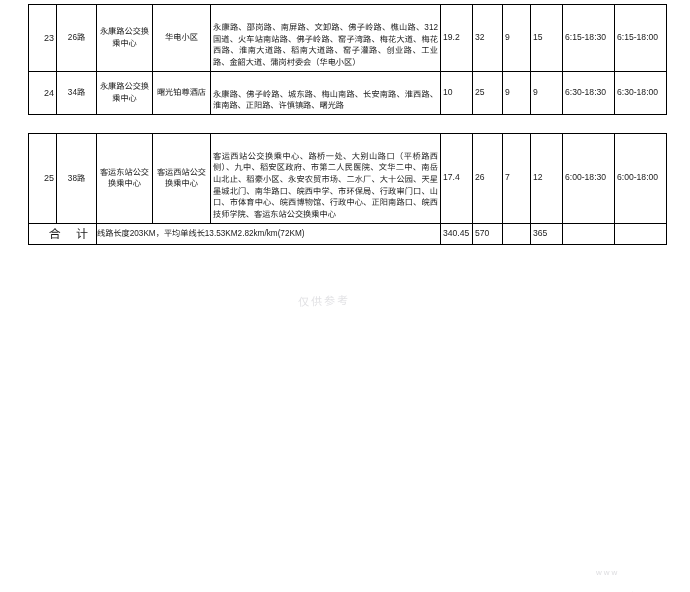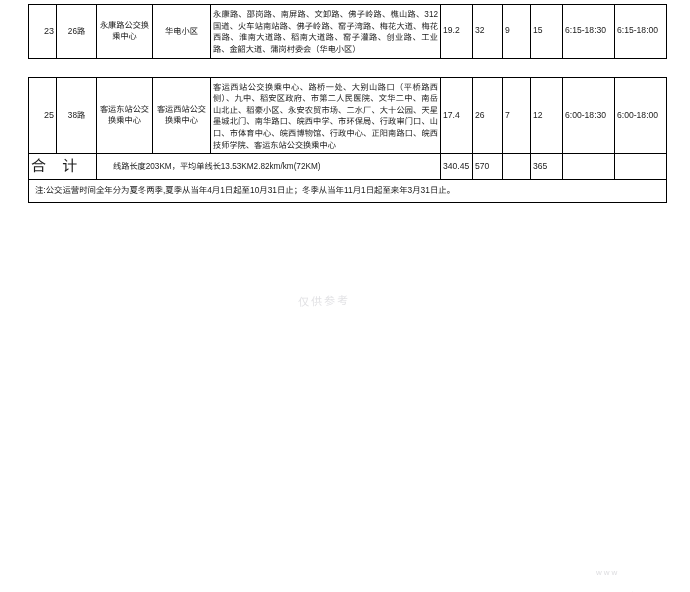--- a/index.html
+++ b/index.html
@@ -37,27 +37,27 @@
   col.c3{width:58px}
   col.c4{width:230px}
   col.c5{width:32px}
   col.c6{width:30px}
   col.c7{width:28px}
   col.c8{width:32px}
   col.c9{width:52px}
   col.c10{width:52px}
 
   .ctr{text-align:center}
-  .route-desc{vertical-align:top;padding-top:4px;text-align:justify;line-height:1.42}
+  .route-desc{vertical-align:top;padding-top:17px;text-align:justify;line-height:1.42}
   .num{text-align:left;font-size:8.6px}
   .idx{text-align:right;font-size:9px}
   .spacer{height:18px}
 
-  .total-label{text-align:left;letter-spacing:6px;font-size:15px}
-  .total-desc{text-align:left;line-height:1.5;padding-left:16px}
+  .total-label{text-align:right;letter-spacing:6px;font-size:12px}
+  .total-desc{text-align:left;line-height:1.5;padding-left:0}
 
   .note{
     font-size:8.4px;
     padding:5px 4px 5px 6px;
     line-height:1.4;
     text-align:left;
   }
 
   .watermark{
     position:absolute;
@@ -98,20 +98,33 @@
         <td class="ctr">华电小区</td>
         <td class="route-desc">永康路、邵岗路、南屏路、文卸路、佛子岭路、樵山路、312国道、火车站南站路、佛子岭路、窑子湾路、梅花大道、梅花西路、淮南大道路、稻南大道路、窑子灌路、创业路、工业路、金韶大道、蒲岗村委会（华电小区）</td>
         <td class="num">19.2</td>
         <td class="num">32</td>
         <td class="num">9</td>
         <td class="num">15</td>
         <td class="num">6:15-18:30</td>
         <td class="num">6:15-18:00</td>
       </tr>
 
+      <tr>
+        <td class="idx">24</td>
+        <td class="ctr">34路</td>
+        <td class="ctr">永康路公交换乘中心</td>
+        <td class="ctr">曙光铂尊酒店</td>
+        <td class="route-desc">永康路、佛子岭路、城东路、梅山南路、长安南路、淮西路、淮南路、正阳路、许慎镇路、曙光路</td>
+        <td class="num">10</td>
+        <td class="num">25</td>
+        <td class="num">9</td>
+        <td class="num">9</td>
+        <td class="num">6:30-18:30</td>
+        <td class="num">6:30-18:00</td>
+      </tr>
     </tbody>
   </table>
 
   <div class="spacer"></div>
 
   <table>
     <colgroup>
       <col class="c0">
         <col class="c1">
         <col class="c2">
@@ -144,22 +157,19 @@
         <td colspan="2" class="total-label">合 计</td>
         <td colspan="3" class="total-desc">线路长度203KM，平均单线长13.53KM2.82km/km(72KM)</td>
         <td class="num">340.45</td>
         <td class="num">570</td>
         <td class="num"></td>
         <td class="num">365</td>
         <td class="num"></td>
         <td class="num"></td>
       </tr>
 
-      <tr>
-        <td colspan="11" class="note">注:公交运营时间全年分为夏冬两季,夏季从当年4月1日起至10月31日止；冬季从当年11月1日起至来年3月31日止。</td>
-      </tr>
     </tbody>
   </table>
 </div>
 
 <div class="watermark wm1">仅供参考</div>
 <div class="watermark wm2">六安公交</div>
 <div class="watermark wm3">www</div>
 
 </body></html>

